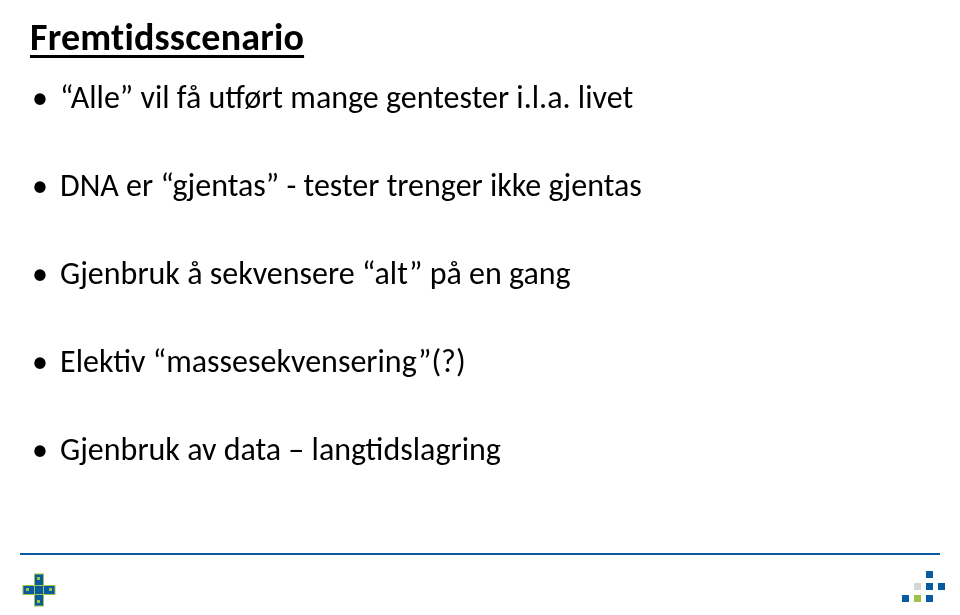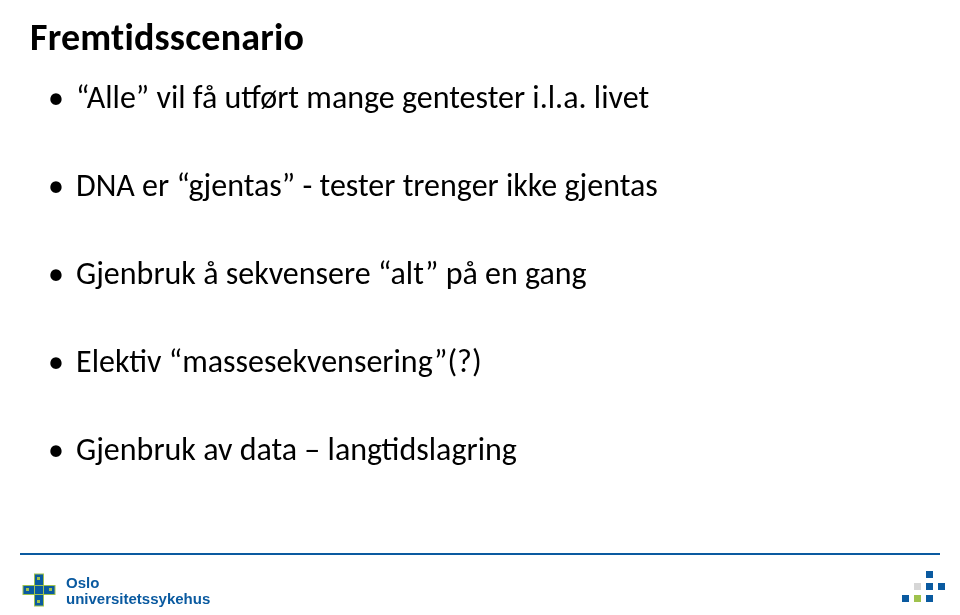--- a/index.html
+++ b/index.html
@@ -16,27 +16,28 @@
   .slide {
     position: relative;
     width: 960px;
     height: 615px;
     box-sizing: border-box;
     padding: 14px 30px 0 30px;
   }
   .title {
     font-size: 38px;
     font-weight: 700;
+    text-decoration: underline;
     text-underline-offset: 5px;
     margin: 0 0 18px 0;
     letter-spacing: 0.2px;
   }
   ul.bullets {
     list-style: none;
-    margin: 16px;
+    margin: 0;
     padding: 0;
   }
   ul.bullets > li {
     position: relative;
     font-size: 32px;
     line-height: 1.25;
     padding-left: 30px;
     margin: 0 0 48px 0;
   }
   ul.bullets > li::before {
@@ -110,24 +111,20 @@
       <svg width="38" height="38" viewBox="0 0 38 38">
         <rect x="14.5" y="3" width="9" height="32" fill="#0a5aa0"></rect>
         <rect x="3" y="14.5" width="32" height="9" fill="#0a5aa0"></rect>
         <rect x="14.5" y="3" width="9" height="32" fill="none" stroke="#9fc24d" stroke-width="1"></rect>
         <rect x="3" y="14.5" width="32" height="9" fill="none" stroke="#9fc24d" stroke-width="1"></rect>
         <rect x="6" y="17" width="3" height="3" fill="#9fc24d"></rect>
         <rect x="29" y="17" width="3" height="3" fill="#9fc24d"></rect>
         <rect x="17" y="6" width="3" height="3" fill="#9fc24d"></rect>
         <rect x="17" y="29" width="3" height="3" fill="#9fc24d"></rect>
       </svg>
-      <div class="logo-text">
-        <span class="l1">Oslo</span>
-        <span class="l2">universitetssykehus</span>
-      </div>
     </div>
 
     <svg class="corner-dots" width="44" height="34" viewBox="0 0 44 34">
       <rect x="0" y="24" width="7" height="7" fill="#0a5aa0"></rect>
       <rect x="12" y="24" width="7" height="7" fill="#9fc24d"></rect>
       <rect x="24" y="24" width="7" height="7" fill="#0a5aa0"></rect>
       <rect x="12" y="12" width="7" height="7" fill="#d6d6d6"></rect>
       <rect x="24" y="12" width="7" height="7" fill="#0a5aa0"></rect>
       <rect x="36" y="12" width="7" height="7" fill="#0a5aa0"></rect>
       <rect x="24" y="0" width="7" height="7" fill="#0a5aa0"></rect>

